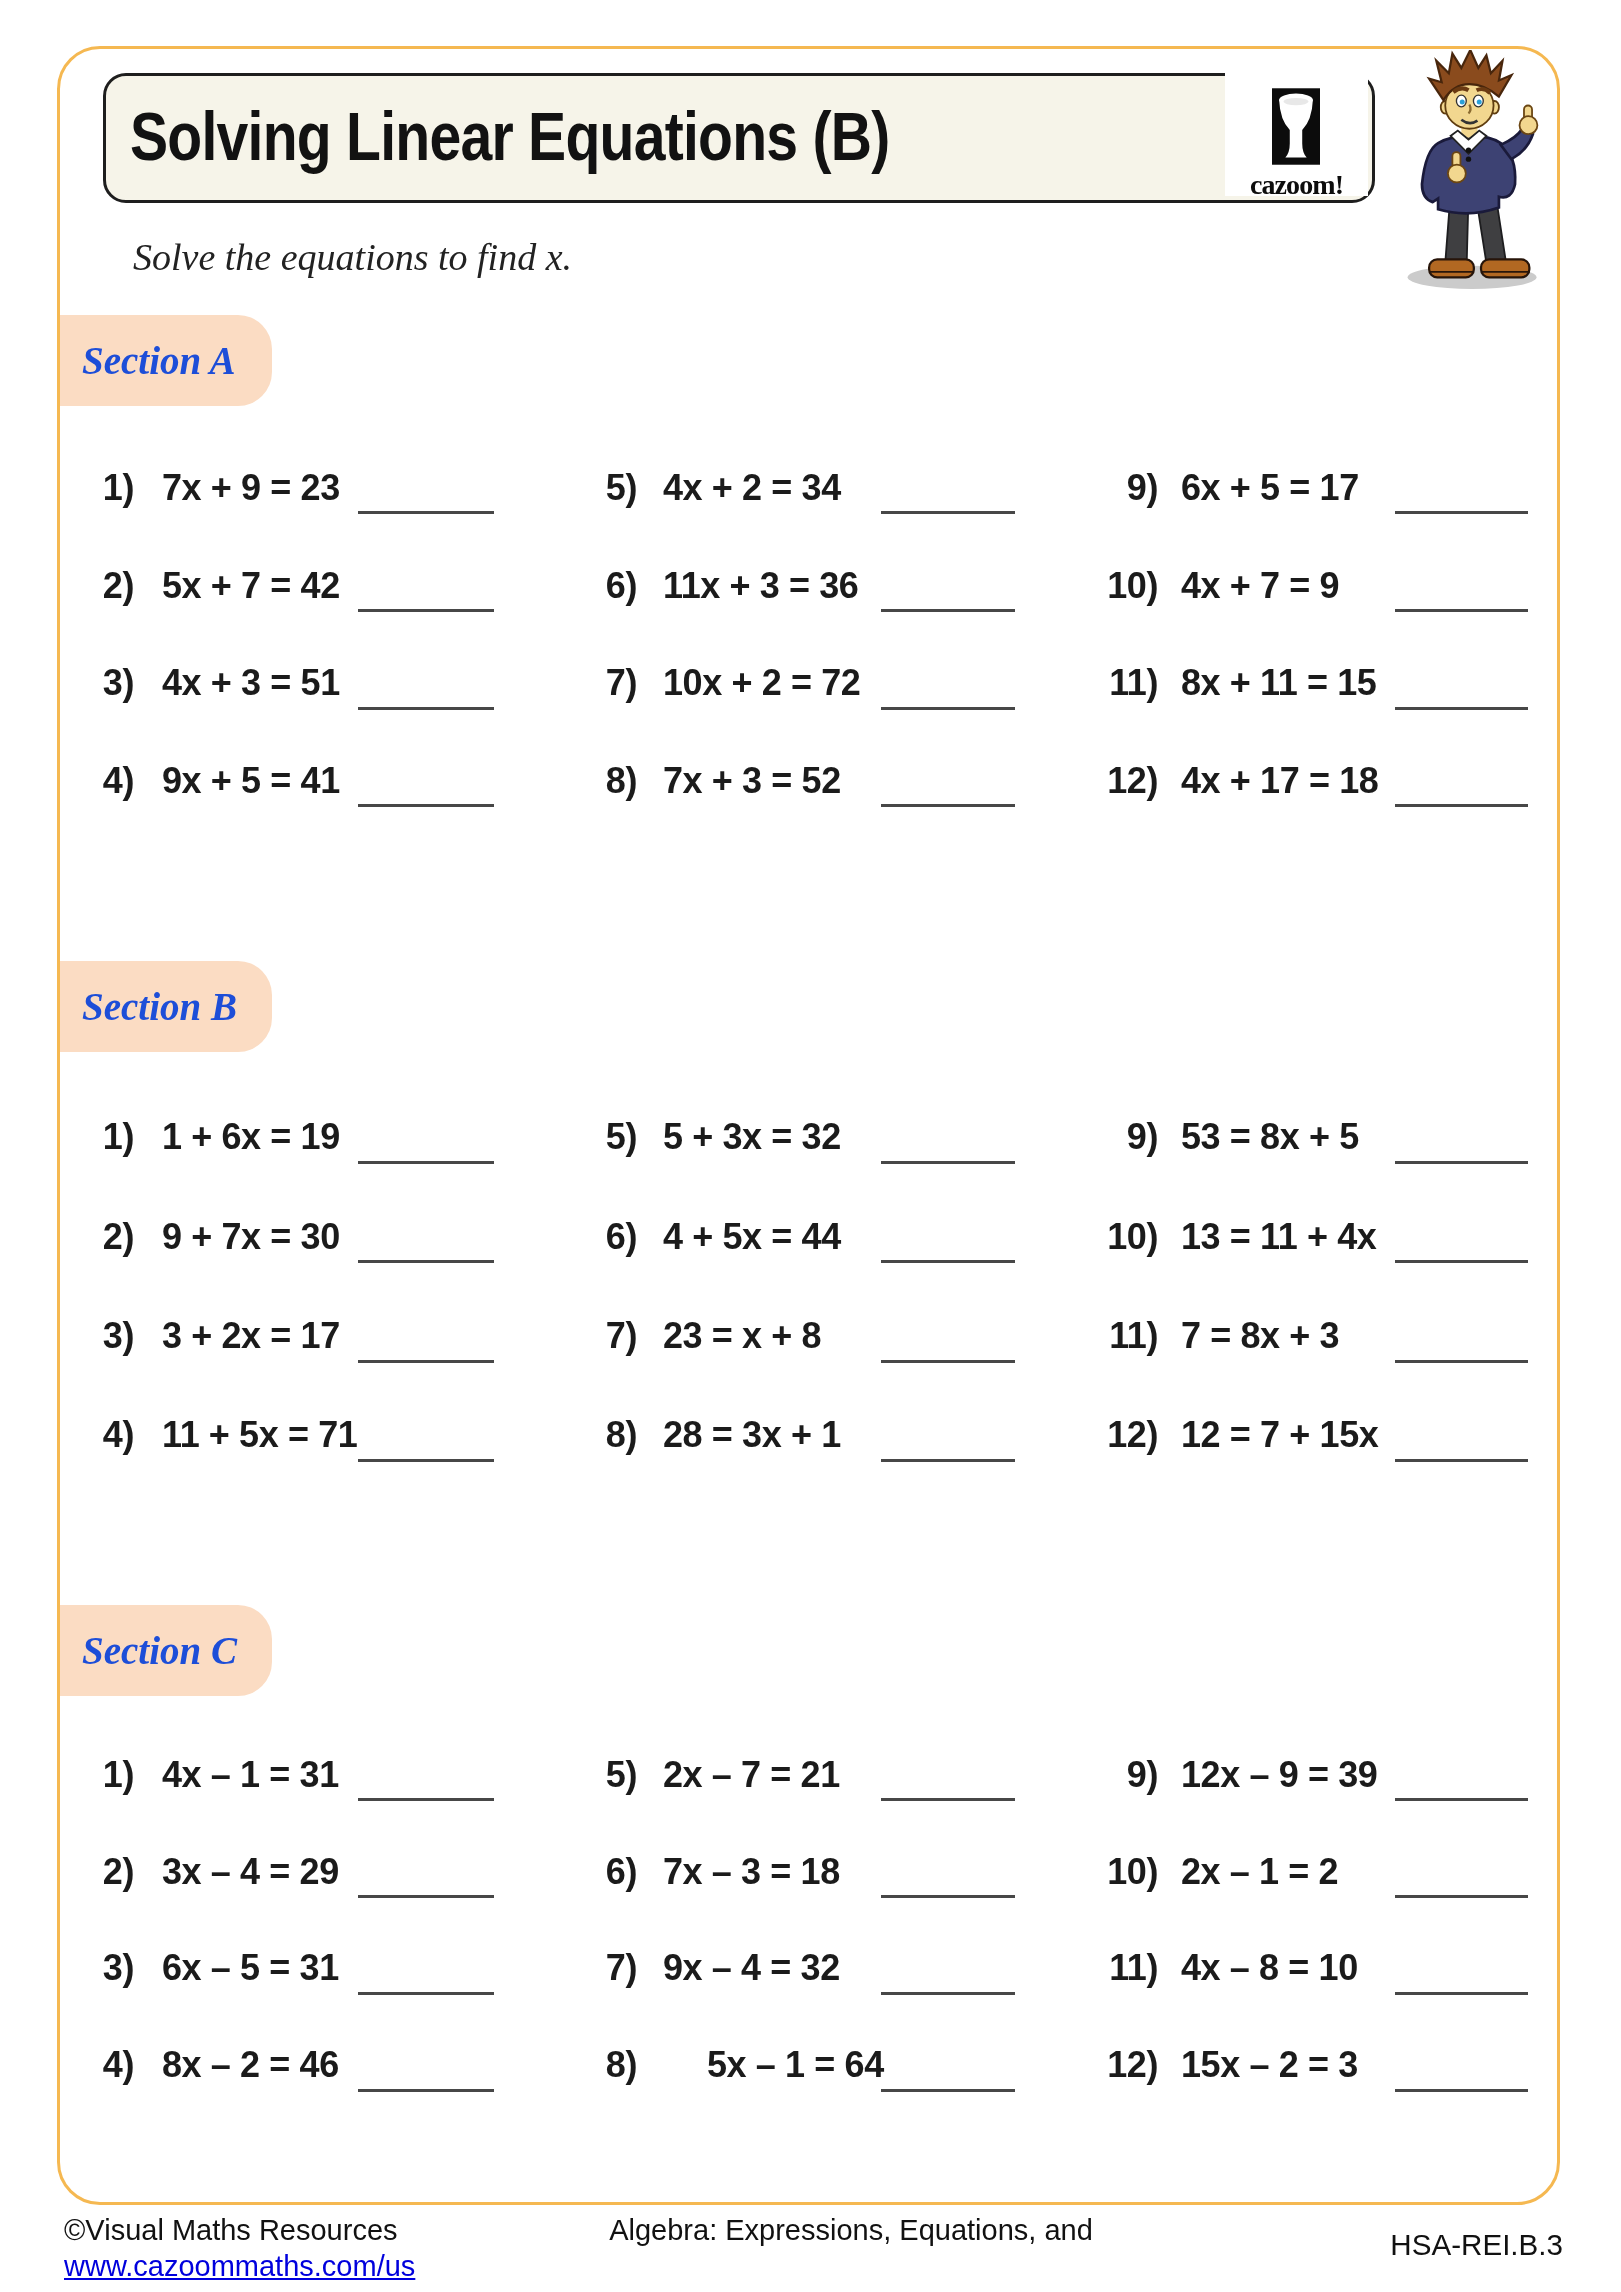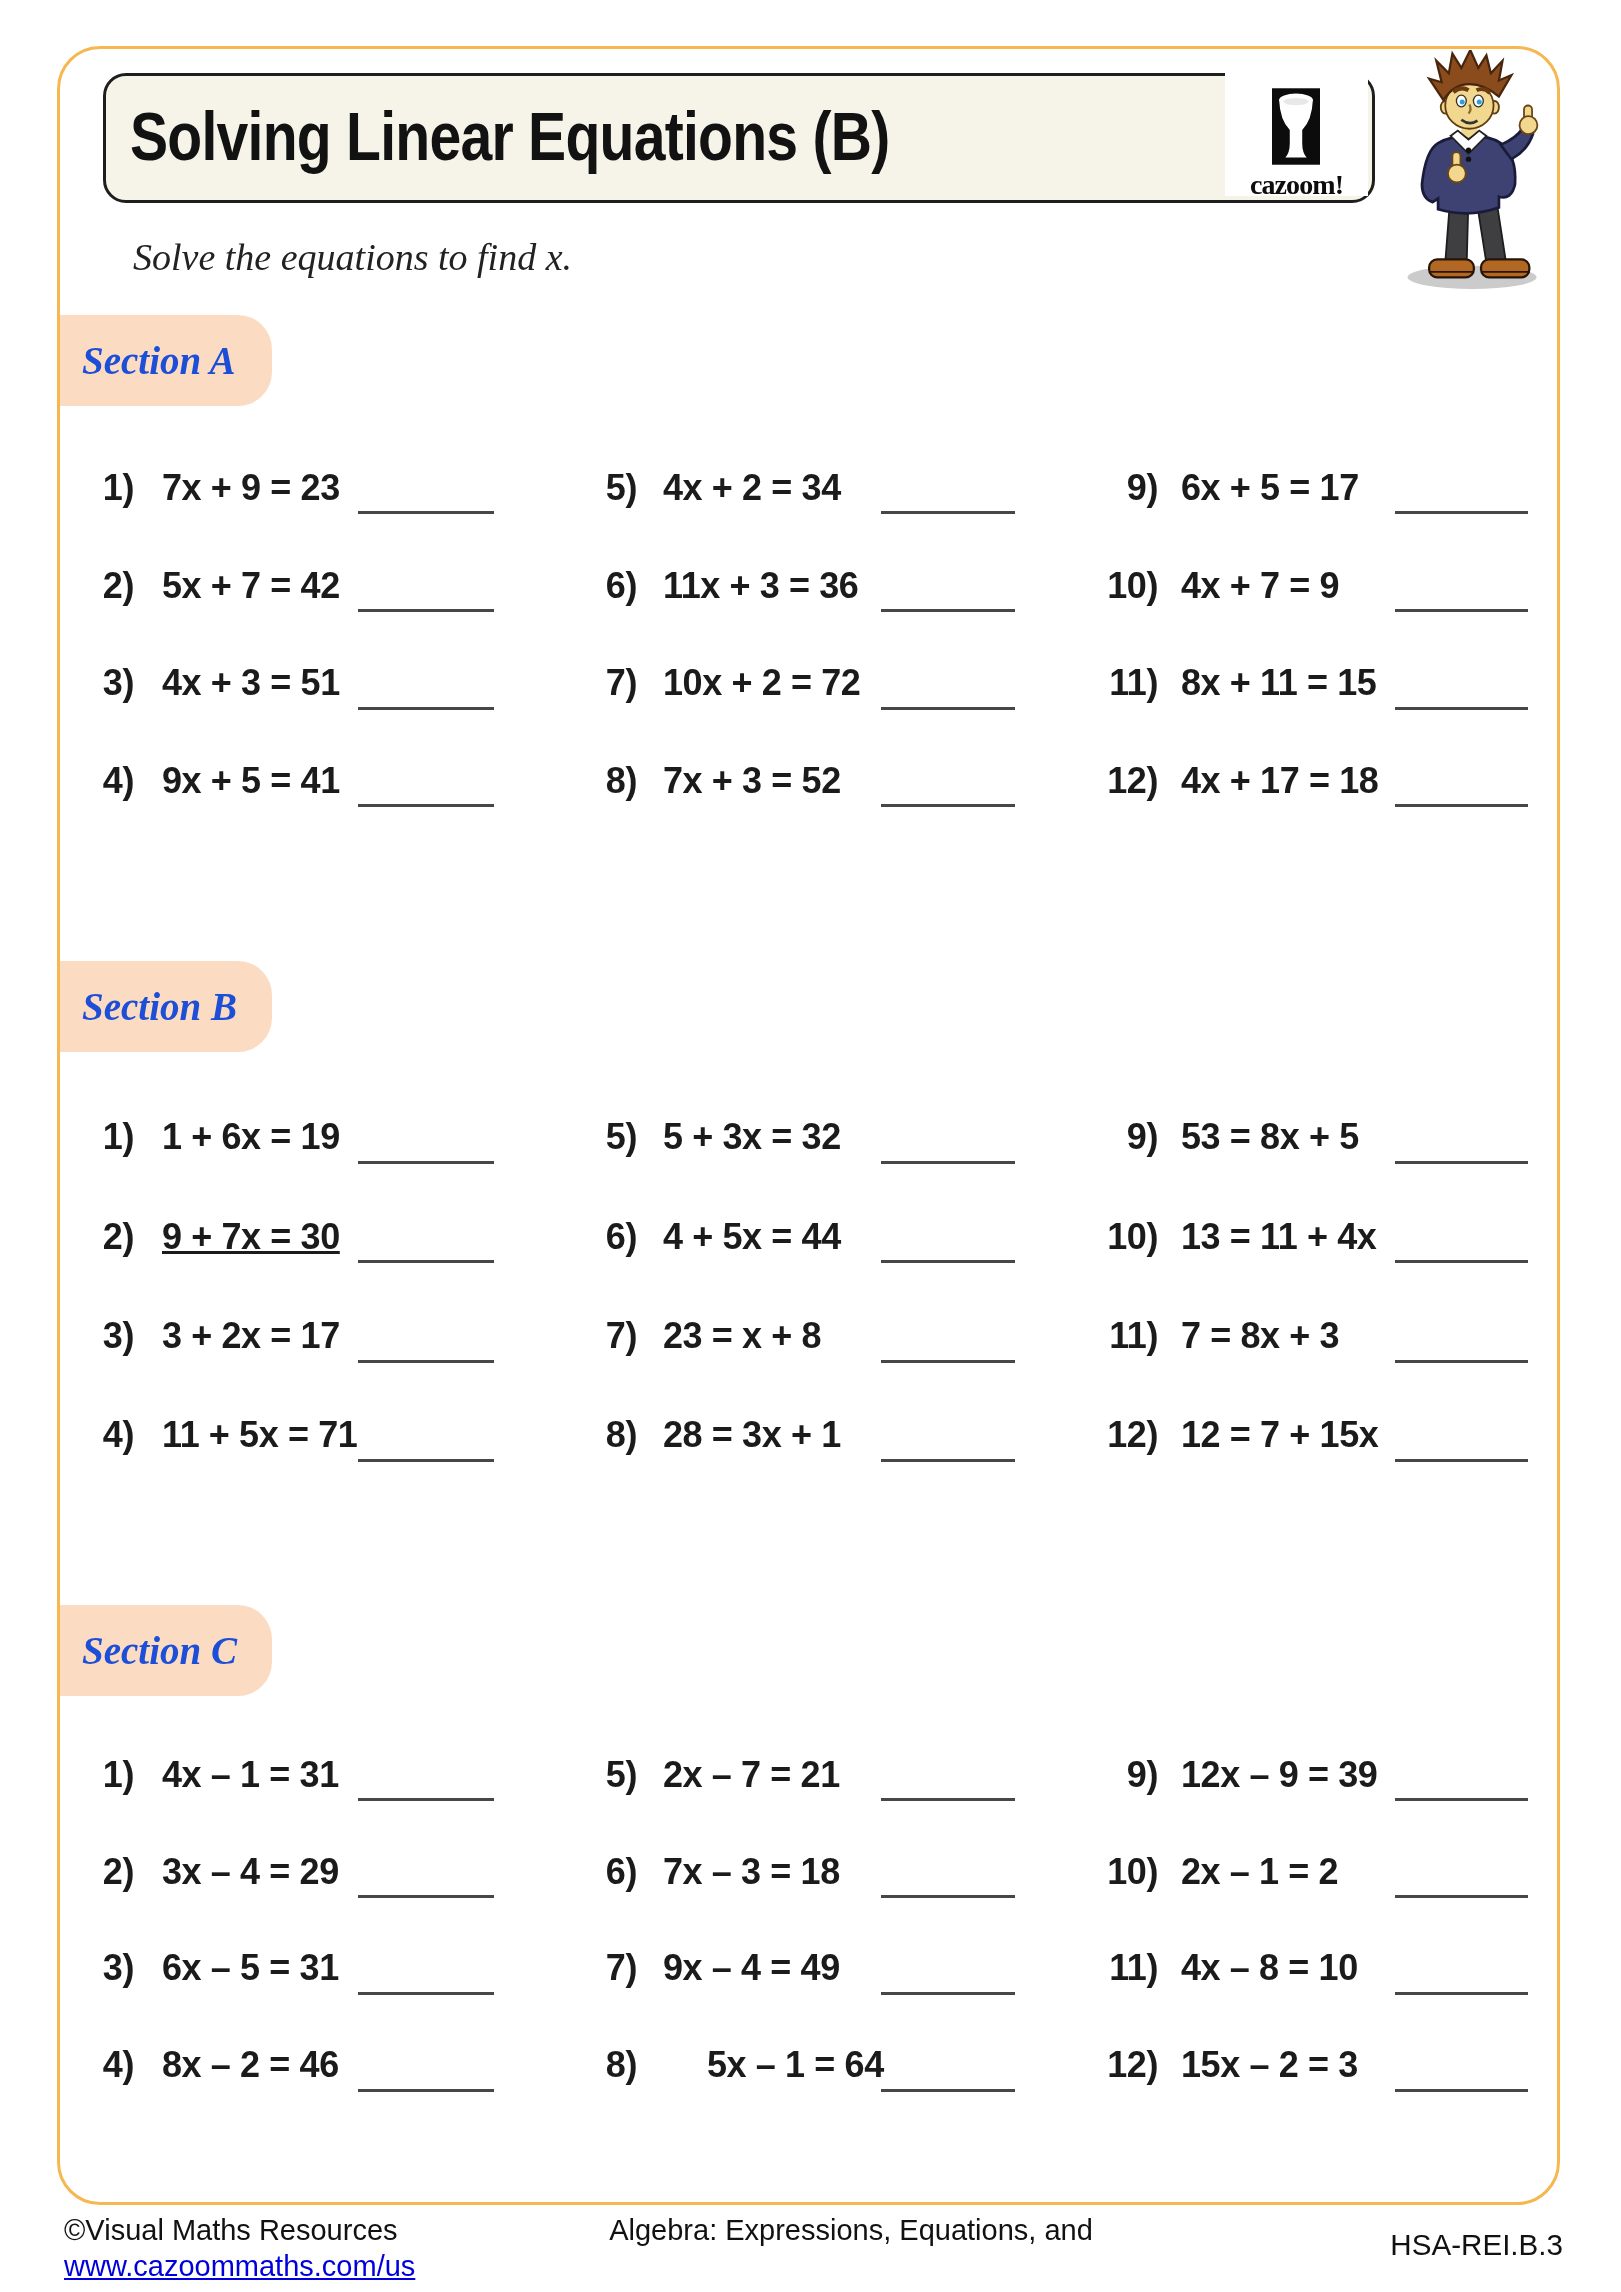--- a/index.html
+++ b/index.html
@@ -143,21 +143,21 @@
     <div class="prob-num" style="left: 1051px; top: 757px;">12)</div>
     <div class="prob-eq" style="left: 1181px; top: 757px;">4x + 17 = 18</div>
     <div class="answer-line" style="left: 1395px; top: 804px; width: 133px;"></div>
     <div class="abs section-tab" style="top: 961px;">
       <div class="section-label">Section B</div>
     </div>
     <div class="prob-num" style="left: 27px; top: 1113px;">1)</div>
     <div class="prob-eq" style="left: 162px; top: 1113px;">1 + 6x = 19</div>
     <div class="answer-line" style="left: 358px; top: 1161px; width: 136px;"></div>
     <div class="prob-num" style="left: 27px; top: 1213px;">2)</div>
-    <div class="prob-eq" style="left: 162px; top: 1213px; text-decoration: underline;">9 + 7x = 30</div>
+    <div class="prob-eq" style="left: 162px; top: 1213px;">9 + 7x = 30</div>
     <div class="answer-line" style="left: 358px; top: 1260px; width: 136px;"></div>
     <div class="prob-num" style="left: 27px; top: 1312px;">3)</div>
     <div class="prob-eq" style="left: 162px; top: 1312px;">3 + 2x = 17</div>
     <div class="answer-line" style="left: 358px; top: 1360px; width: 136px;"></div>
     <div class="prob-num" style="left: 27px; top: 1411px;">4)</div>
     <div class="prob-eq" style="left: 162px; top: 1411px; text-align: right;">11 + 5x = 71</div>
     <div class="answer-line" style="left: 358px; top: 1459px; width: 136px;"></div>
     <div class="prob-num" style="left: 530px; top: 1113px;">5)</div>
     <div class="prob-eq" style="left: 663px; top: 1113px;">5 + 3x = 32</div>
     <div class="answer-line" style="left: 881px; top: 1161px; width: 134px;"></div>
@@ -197,21 +197,21 @@
     <div class="prob-num" style="left: 27px; top: 2041px;">4)</div>
     <div class="prob-eq" style="left: 162px; top: 2041px;">8x – 2 = 46</div>
     <div class="answer-line" style="left: 358px; top: 2089px; width: 136px;"></div>
     <div class="prob-num" style="left: 530px; top: 1751px;">5)</div>
     <div class="prob-eq" style="left: 663px; top: 1751px;">2x – 7 = 21</div>
     <div class="answer-line" style="left: 881px; top: 1798px; width: 134px;"></div>
     <div class="prob-num" style="left: 530px; top: 1848px;">6)</div>
     <div class="prob-eq" style="left: 663px; top: 1848px;">7x – 3 = 18</div>
     <div class="answer-line" style="left: 881px; top: 1895px; width: 134px;"></div>
     <div class="prob-num" style="left: 530px; top: 1944px;">7)</div>
-    <div class="prob-eq" style="left: 663px; top: 1944px;">9x – 4 = 49</div>
+    <div class="prob-eq" style="left: 663px; top: 1944px;">9x – 4 = 32</div>
     <div class="answer-line" style="left: 881px; top: 1992px; width: 134px;"></div>
     <div class="prob-num" style="left: 530px; top: 2041px;">8)</div>
     <div class="prob-eq" style="left: 663px; top: 2041px; margin-left: 44px;">5x – 1 = 64</div>
     <div class="answer-line" style="left: 881px; top: 2089px; width: 134px;"></div>
     <div class="prob-num" style="left: 1051px; top: 1751px;">9)</div>
     <div class="prob-eq" style="left: 1181px; top: 1751px;">12x – 9 = 39</div>
     <div class="answer-line" style="left: 1395px; top: 1798px; width: 133px;"></div>
     <div class="prob-num" style="left: 1051px; top: 1848px;">10)</div>
     <div class="prob-eq" style="left: 1181px; top: 1848px;">2x – 1 = 2</div>
     <div class="answer-line" style="left: 1395px; top: 1895px; width: 133px;"></div>

